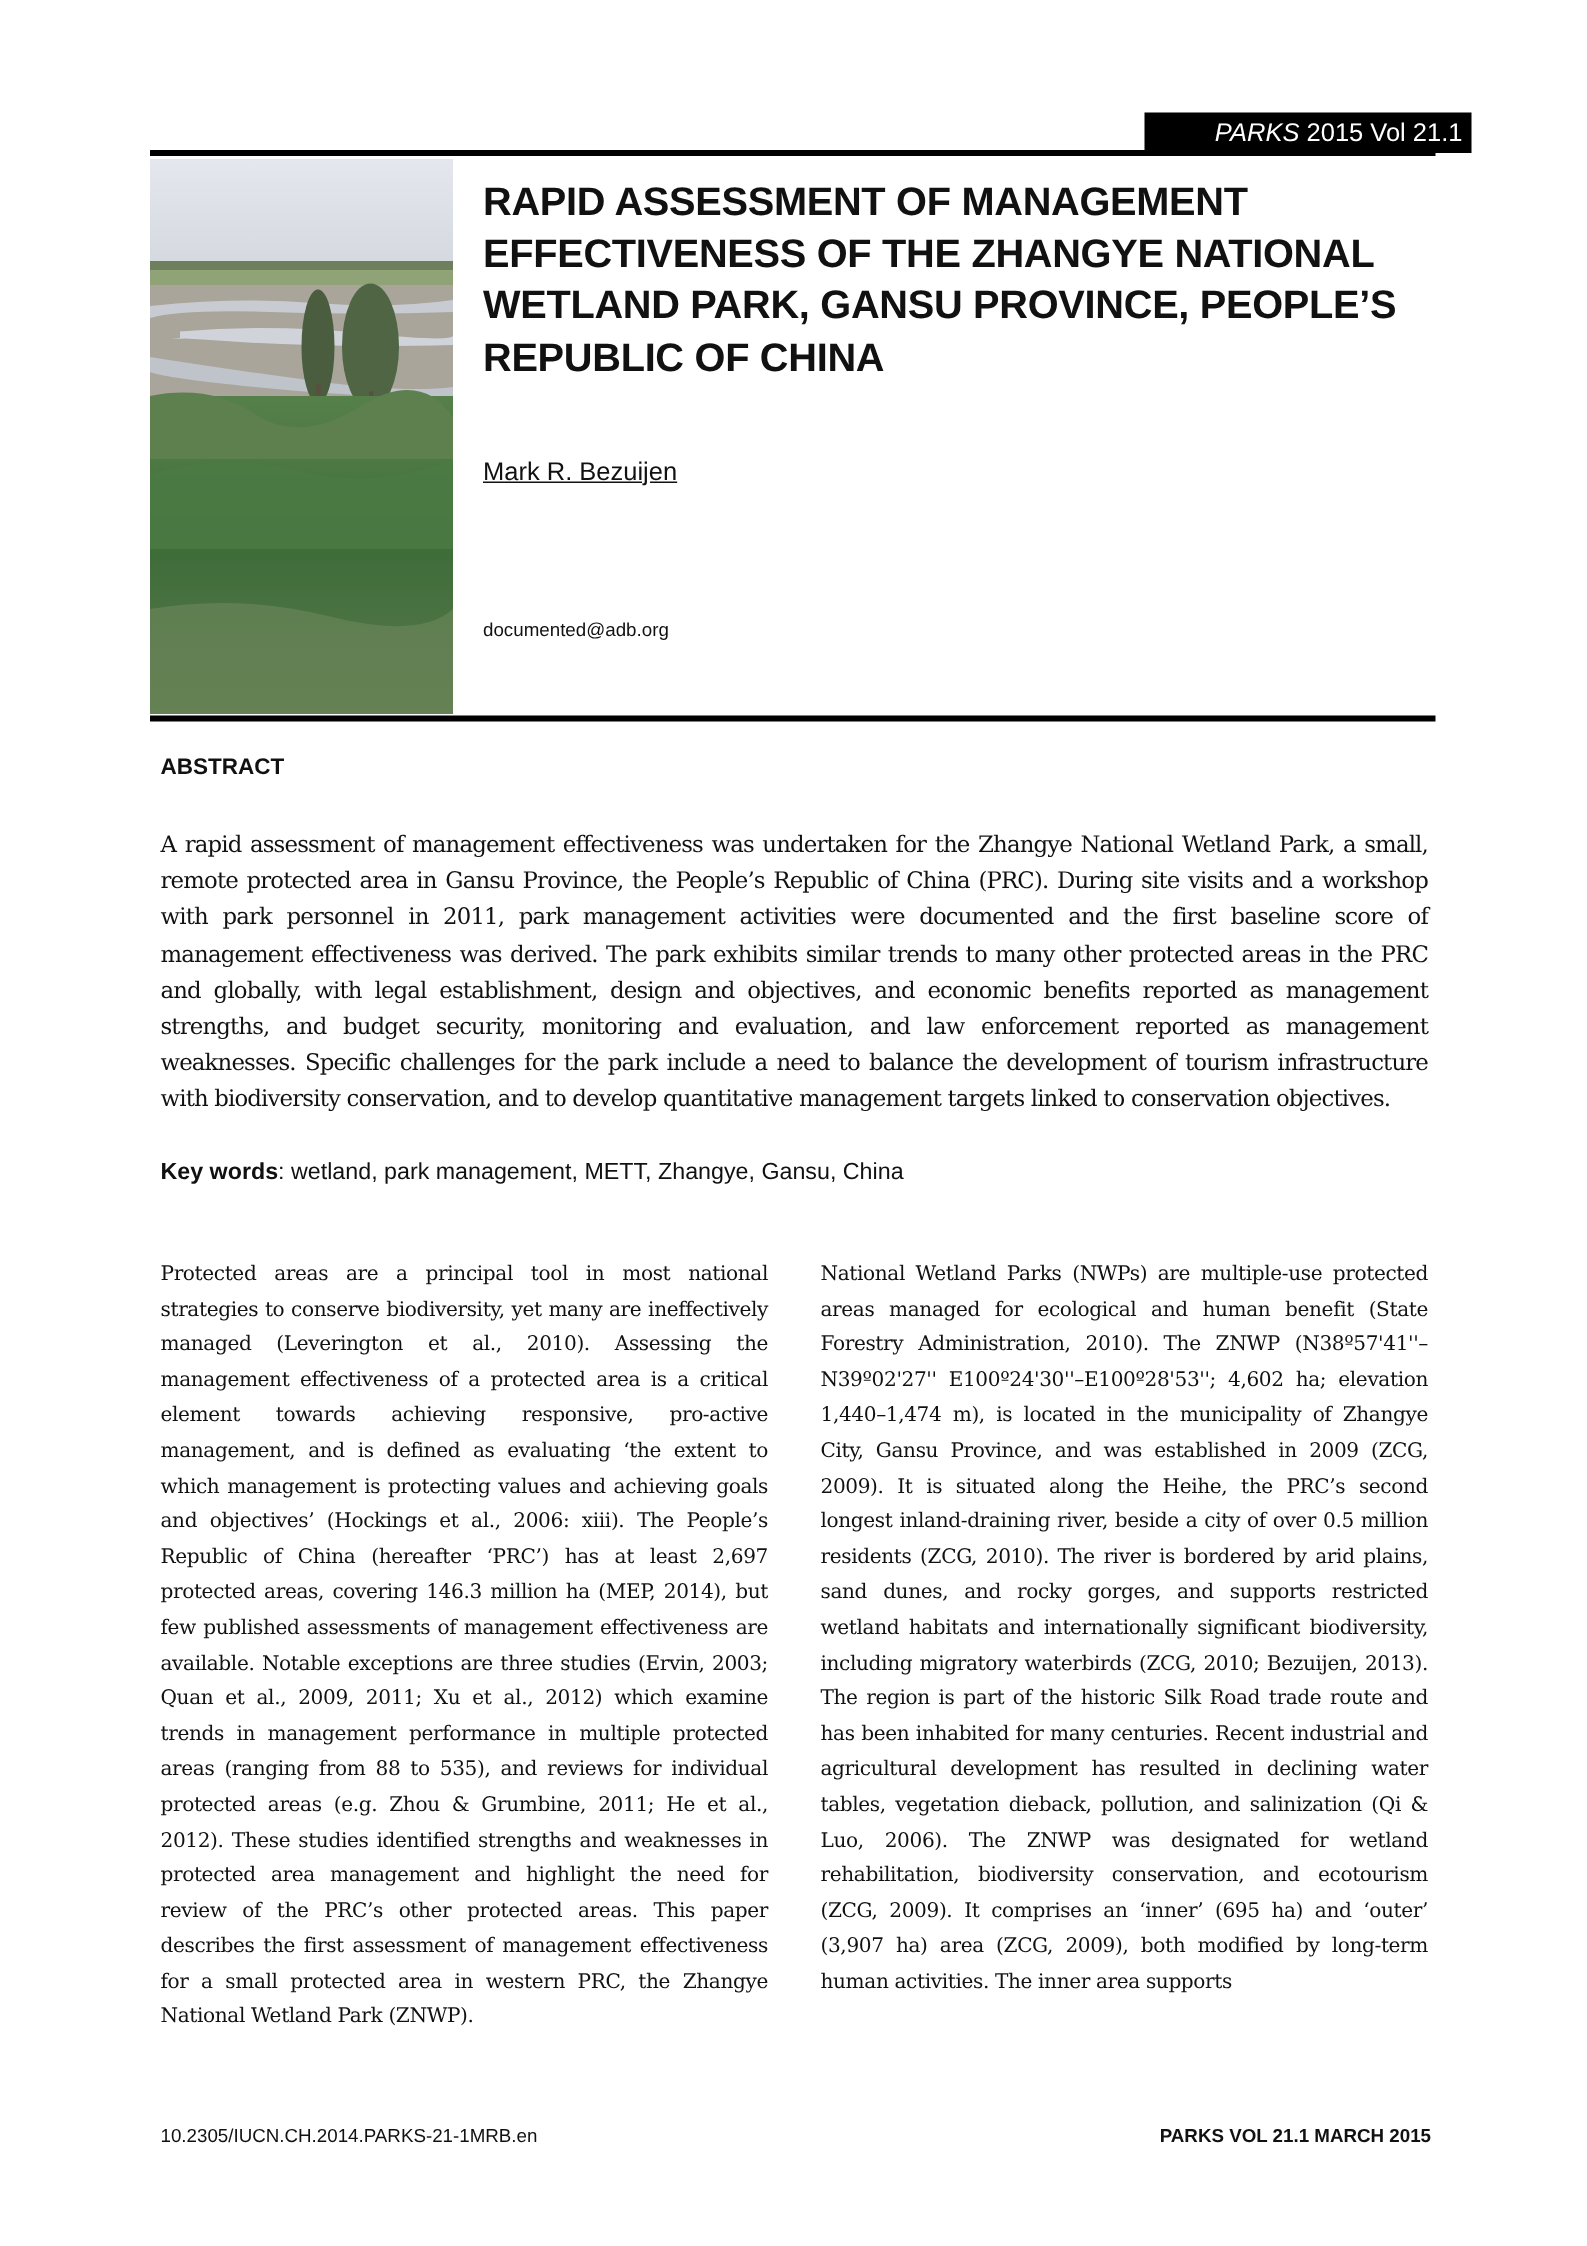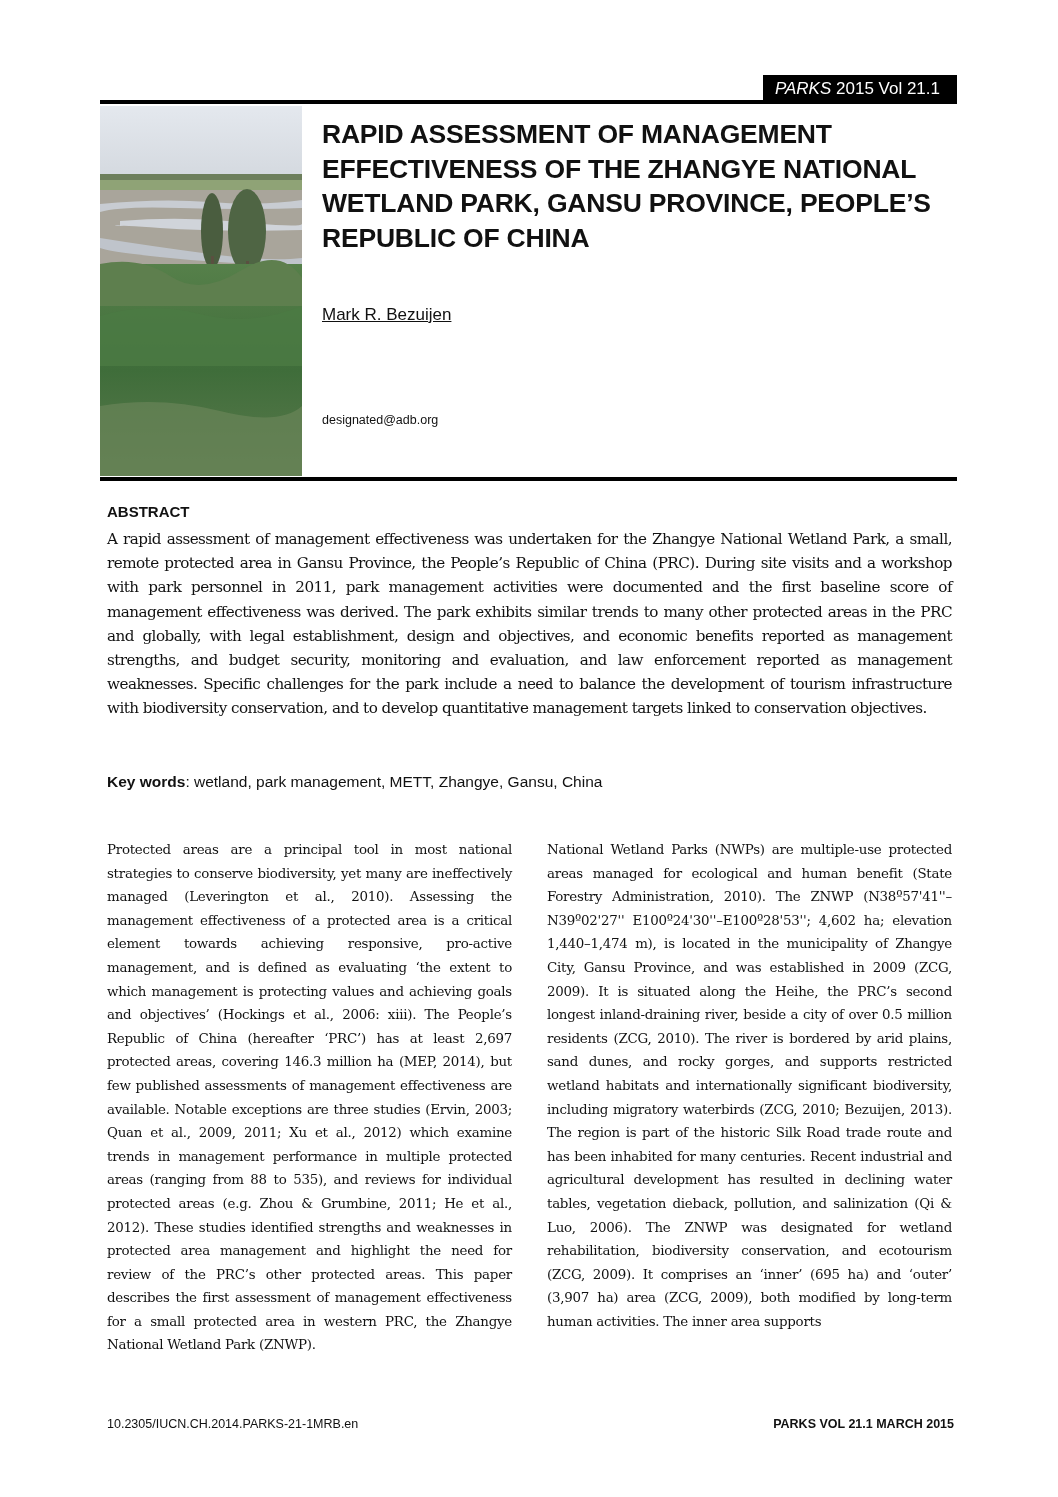--- a/index.html
+++ b/index.html
@@ -1,22 +1,22 @@
 <!DOCTYPE html>
 <html><head>
   <meta charset="utf-8">
   <style>
     html, body { margin: 0; padding: 0; background: #ffffff; }
     body { width: 1058px; height: 1497px; position: relative; overflow: hidden; color: #111; }
     .sans { font-family: "Liberation Sans", "DejaVu Sans", sans-serif; }
-    .serif { font-family: "DejaVu Serif", "Liberation Serif", serif; }
+    .serif { font-family: "DejaVu Serif", "Liberation Serif", serif; margin-top: 24px; }
 
     .top-rule { position: absolute; left: 100px; top: 100px; width: 857px; height: 4px; background: #000; }
-    .journal-tag { position: absolute; left: 763px; top: 75px; width: 194px; height: 27px; background: #000; color: #fff;
-      font-size: 17px; line-height: 27px; text-align: right; padding-right: 17px; box-sizing: border-box; }
+    .journal-tag { position: absolute; left: 763px; top: 75px; width: 218px; height: 27px; background: #000; color: #fff;
+      font-size: 17px; line-height: 27px; text-align: right; padding-right: 6px; box-sizing: border-box; }
     .journal-tag i { font-style: italic; }
 
     .photo { position: absolute; left: 100px; top: 106px; width: 202px; height: 370px; overflow: hidden; }
     .photo svg { display: block; }
 
     .mid-rule { position: absolute; left: 100px; top: 477px; width: 857px; height: 4px; background: #000; }
 
     .title { position: absolute; left: 322px; top: 117px; width: 640px; font-size: 26.5px; font-weight: bold;
       line-height: 34.5px; letter-spacing: -0.2px; }
     .author { position: absolute; left: 322px; top: 305px; font-size: 17px; text-decoration: underline; }
@@ -74,21 +74,21 @@
     <rect x="0" y="158" width="202" height="212" fill="url(#crop)"></rect>
     <path d="M0 158 Q40 150 70 170 T140 165 T202 172 L202 200 L0 200 Z" fill="#5e7f4e"></path>
     <path d="M0 210 Q50 195 100 208 T202 200 L202 260 L0 260 Z" fill="#4b7a43" opacity="0.8"></path>
     <path d="M0 300 Q60 290 120 305 T202 300 L202 370 L0 370 Z" fill="#6a8458" opacity="0.7"></path>
   </svg>
 </div>
 
 <div class="title sans">RAPID ASSESSMENT OF MANAGEMENT EFFECTIVENESS OF THE ZHANGYE NATIONAL WETLAND PARK, GANSU PROVINCE, PEOPLE’S REPUBLIC OF CHINA</div>
 <div class="author sans">Mark R. Bezuijen</div>
 <div class="affil sans">
-  <div>designated@adb.org</div>
+  <div>documented@adb.org</div>
 </div>
 
 <div class="mid-rule"></div>
 
 <div class="abs-head sans">ABSTRACT</div>
 <div class="abs-text serif">A rapid assessment of management effectiveness was undertaken for the Zhangye National Wetland Park, a small, remote protected area in Gansu Province, the People’s Republic of China (PRC). During site visits and a workshop with park personnel in 2011, park management activities were documented and the first baseline score of management effectiveness was derived. The park exhibits similar trends to many other protected areas in the PRC and globally, with legal establishment, design and objectives, and economic benefits reported as management strengths, and budget security, monitoring and evaluation, and law enforcement reported as management weaknesses. Specific challenges for the park include a need to balance the development of tourism infrastructure with biodiversity conservation, and to develop quantitative management targets linked to conservation objectives.</div>
 
 <div class="keywords sans">
   <b>Key words</b><span>: wetland, park management, METT, Zhangye, Gansu, China</span>
 </div>

